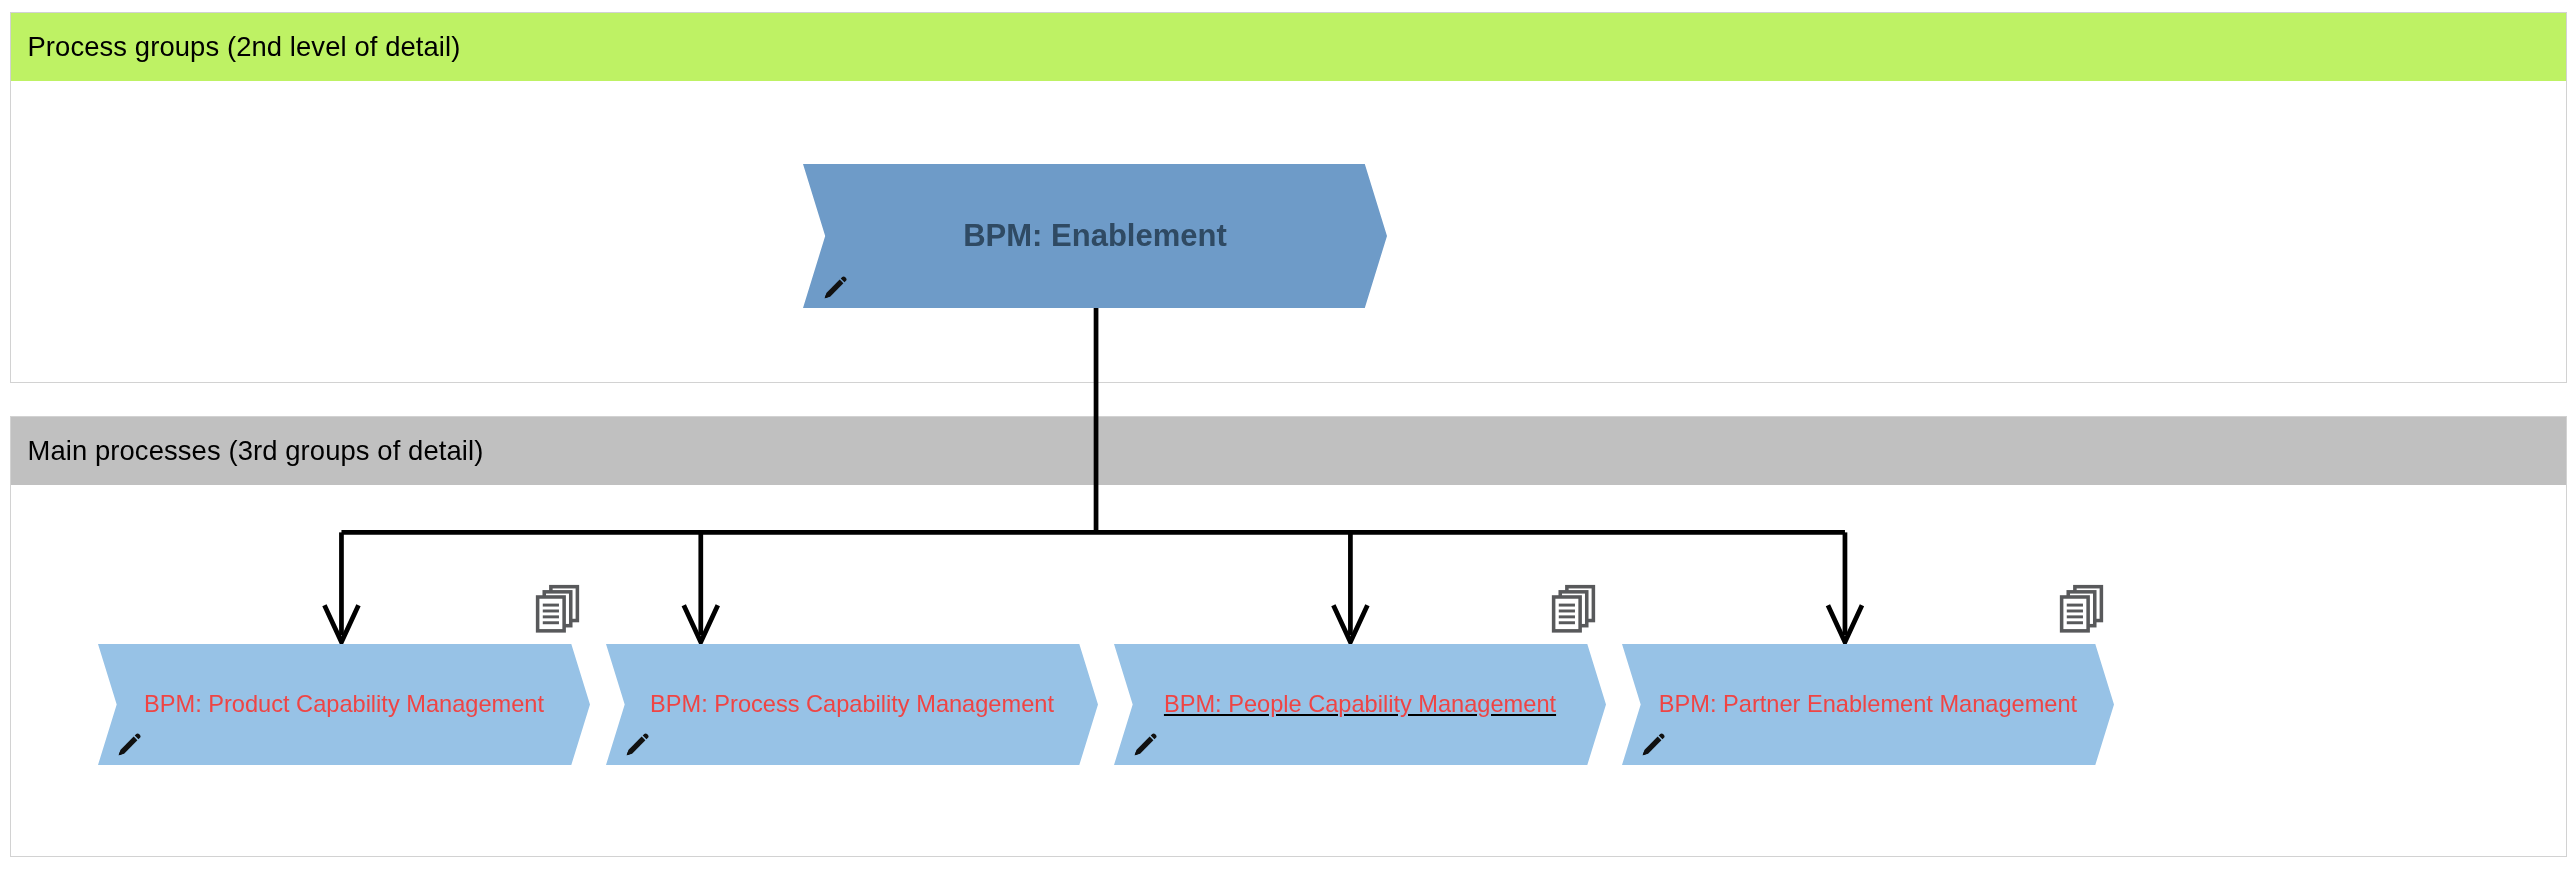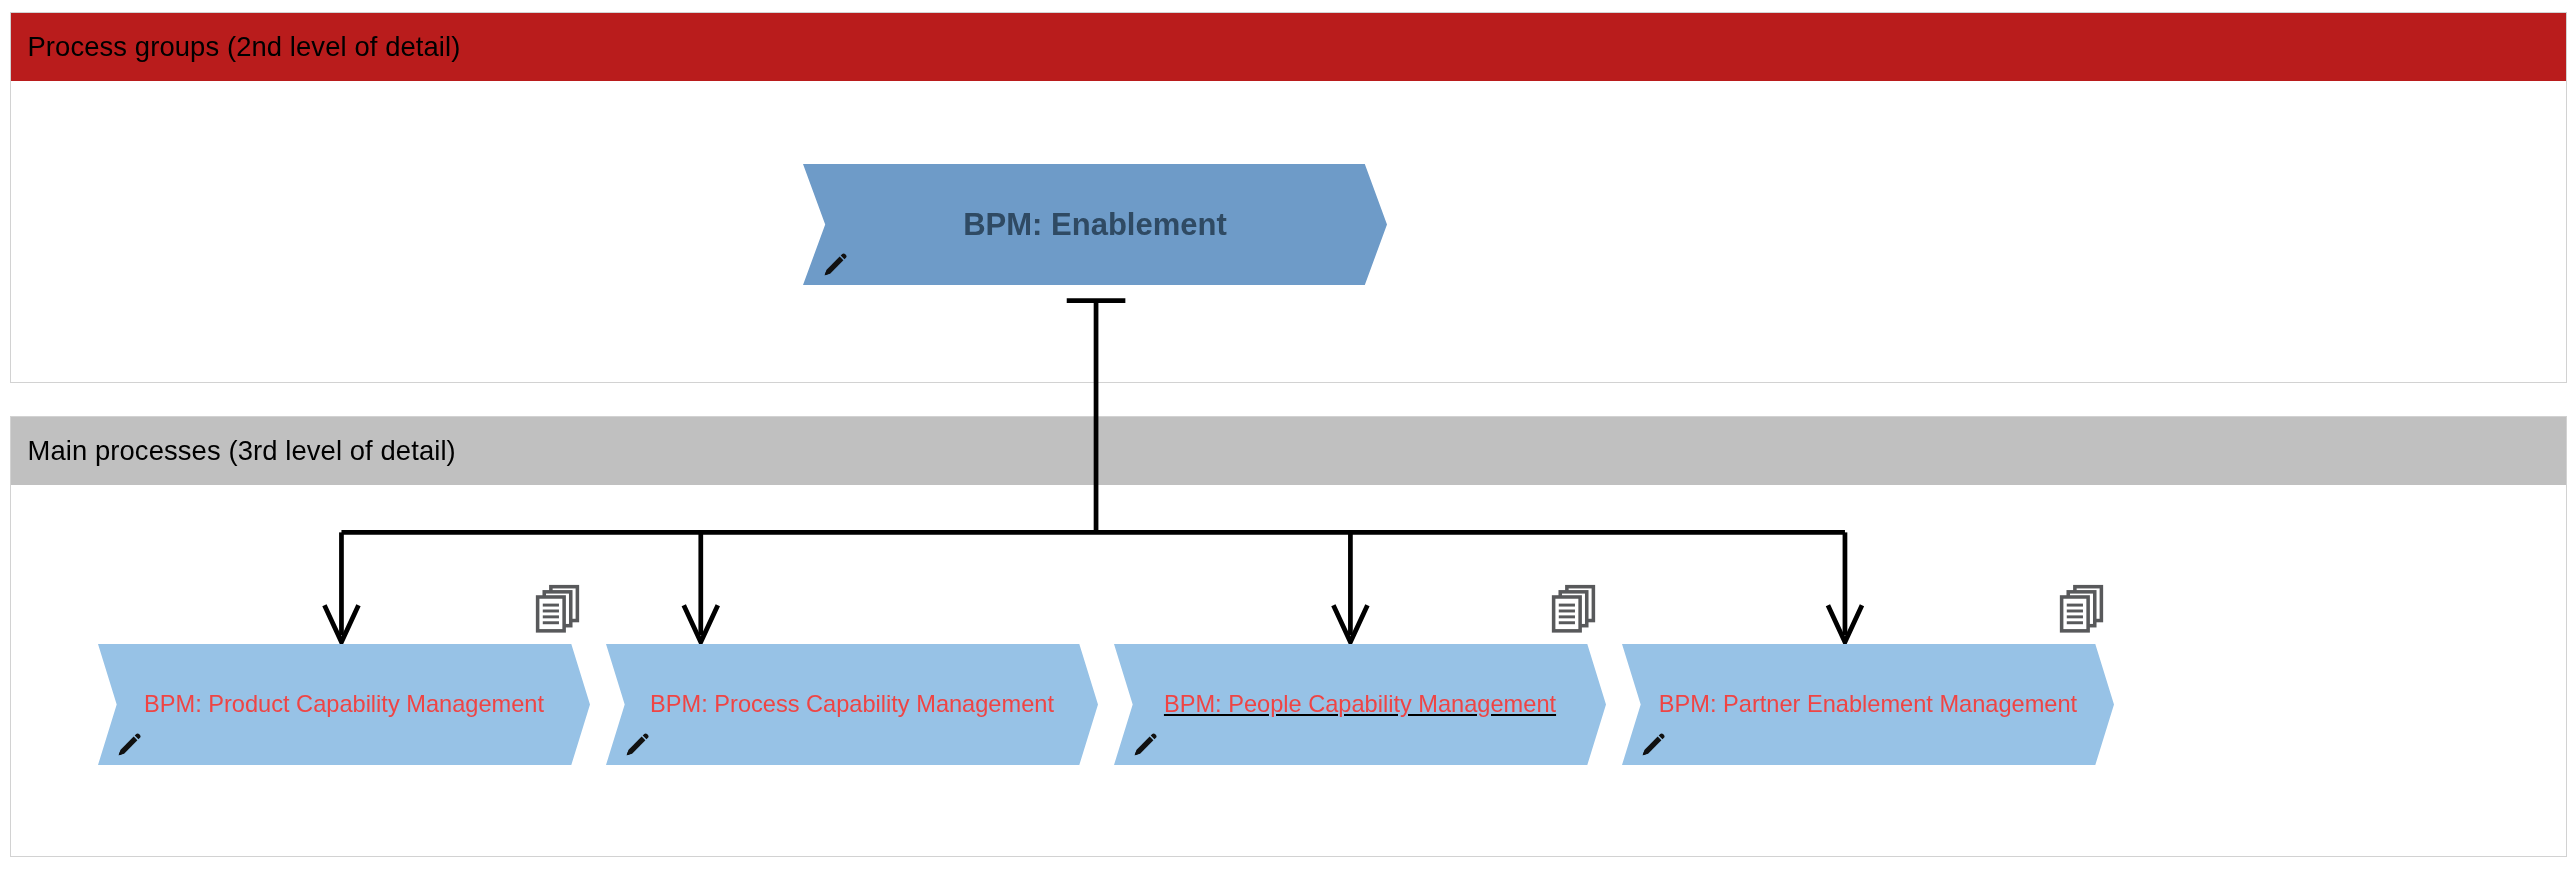--- a/index.html
+++ b/index.html
@@ -38,21 +38,21 @@
   }
   .band-label {
     font-size: 27.4px;
     color: #000000;
     padding-left: 17px;
     letter-spacing: 0.1px;
     white-space: nowrap;
   }
   #band-process-groups {
     top: 0; height: 68px;
-    background: #b91c1c;
+    background: #bef264;
   }
   #band-main-processes {
     top: 0; height: 68px;
     background: #c0c0c0;
   }
 
   
   .connectors {
     position: absolute;
     left: 0; top: 0;
@@ -82,21 +82,21 @@
     padding: 0 5%;
   }
   .pencil-icon {
     position: absolute;
     z-index: 3;
     width: 28px; height: 28px;
   }
 
   
   #node-bpm-enablement {
-    left: 803px; top: 164px; width: 584px; height: 121px;
+    left: 803px; top: 164px; width: 584px; height: 144px;
   }
   #node-bpm-enablement .shape { background: #6e9bc8; }
   #node-bpm-enablement .caption {
     font-size: 31px; font-weight: bold; color: #2f4a63;
   }
   #node-bpm-enablement .pencil-icon { left: 18px; bottom: 5.7px; }
 
   
   .chevron.lvl3 { top: 644px; width: 492px; height: 121px; }
   .chevron.lvl3 .shape { background: #97c2e6; }
@@ -122,21 +122,21 @@
 <div class="canvas">
 
   <div class="panel" id="panel-process-groups">
     <div class="band" id="band-process-groups">
       <span class="band-label">Process groups (2nd level of detail)</span>
     </div>
   </div>
 
   <div class="panel" id="panel-main-processes">
     <div class="band" id="band-main-processes">
-      <span class="band-label">Main processes (3rd level of detail)</span>
+      <span class="band-label">Main processes (3rd groups of detail)</span>
     </div>
   </div>
 
   <svg class="connectors" viewBox="0 0 2724 919">
 
     <path d="M 1128 318 L 1190 318" stroke="#000000" stroke-width="5" fill="none"></path>
 
     <path d="M 1159 318 L 1159 563" stroke="#000000" stroke-width="5" fill="none"></path>
 
     <path d="M 361 563 L 1951 563" stroke="#000000" stroke-width="5" fill="none"></path>

